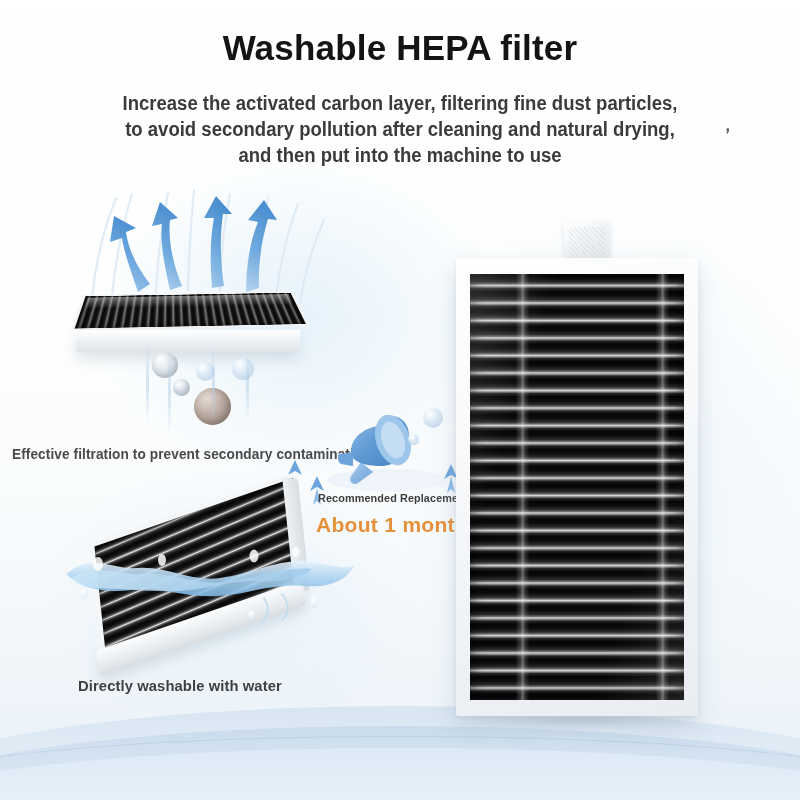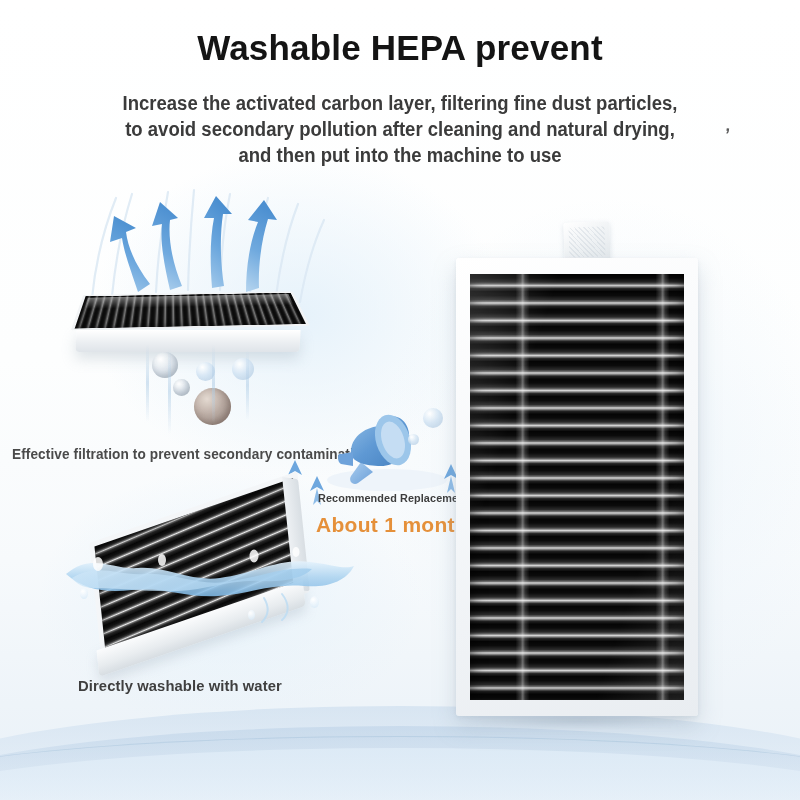--- a/index.html
+++ b/index.html
@@ -213,21 +213,21 @@
 <div id="stage">
 
   <div class="bg-glow glow-a"></div>
   <div class="bg-glow glow-b"></div>
   <div class="bg-glow glow-c"></div>
   <div class="wave wave1"></div>
   <div class="wave wave2"></div>
   <div class="wave wave3"></div>
   <div class="wave-line"></div>
 
-  <div class="title">Washable HEPA prevent</div>
+  <div class="title">Washable HEPA filter</div>
   <div class="subtitle">
     <div>Increase the activated carbon layer, filtering fine dust particles,</div>
     <div>to avoid secondary pollution after cleaning and natural drying,</div>
     <div>and then put into the machine to use</div>
   </div>
   <div class="stray-mark">,</div>
 
   <div id="flow-scene">
     <svg class="wind-svg" viewBox="0 0 270 200">
       <g stroke="#dce9f4" stroke-width="2.2" fill="none" opacity=".85" stroke-linecap="round">

